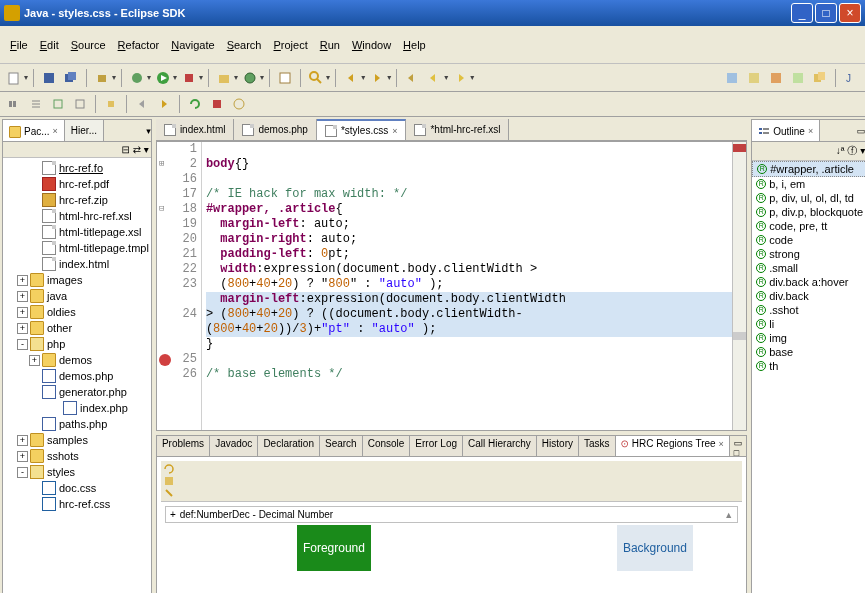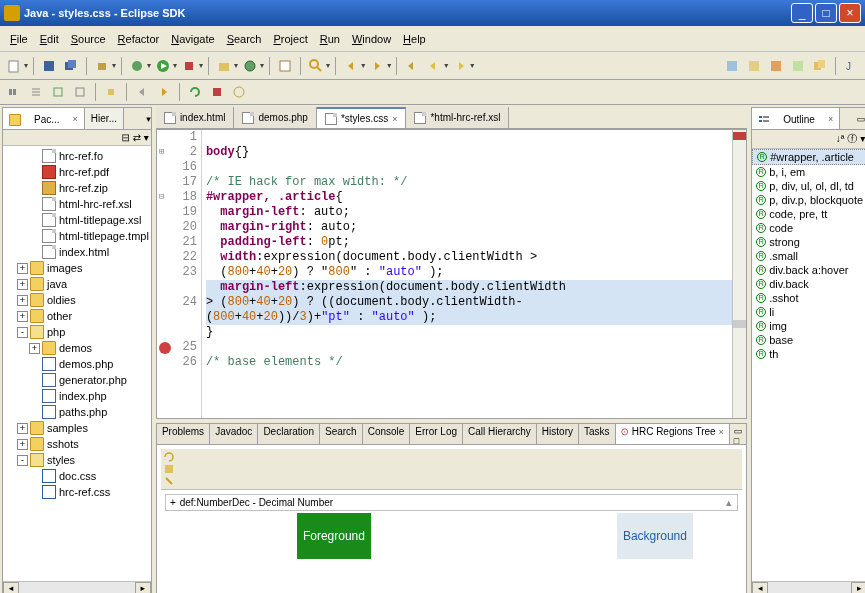--- a/index.html
+++ b/index.html
@@ -2,31 +2,31 @@
 <html><head>
 <meta charset="utf-8">
 <style>
 * { box-sizing: border-box; margin: 0; padding: 0; }
 body { font-family: Tahoma, sans-serif; font-size: 11px; background: #ece9d8; width: 865px; height: 593px; overflow: hidden; }
 .titlebar { height: 26px; background: linear-gradient(#3b77d8, #1850a0); color: #fff; display: flex; align-items: center; padding: 0 4px; }
 .titlebar .icon { width: 16px; height: 16px; background: #d4a000; border-radius: 2px; margin-right: 4px; }
 .titlebar .title { flex: 1; font-weight: bold; }
 .titlebar .winbtn { width: 22px; height: 20px; background: #3163c6; border: 1px solid #fff; border-radius: 3px; margin-left: 2px; color: #fff; text-align: center; line-height: 18px; font-size: 12px; }
 .titlebar .close { background: #d04a2a; }
-.menubar { height: 26px; background: #ece9d8; display: flex; align-items: center; padding: 0 4px; border-bottom: 1px solid #c0c0c0; }
+.menubar { height: 38px; background: #ece9d8; display: flex; align-items: center; padding: 0 4px; border-bottom: 1px solid #c0c0c0; }
 .menubar .menu { padding: 2px 6px; cursor: default; }
 .menubar .menu u { text-decoration: underline; }
 .toolbar { background: #ece9d8; padding: 2px 4px; border-bottom: 1px solid #a0a0a0; display: flex; align-items: center; gap: 2px; flex-wrap: wrap; min-height: 28px; }
 .toolbar .tbtn { width: 20px; height: 20px; border: 1px solid transparent; display: inline-flex; align-items: center; justify-content: center; }
 .toolbar .sep { width: 1px; height: 18px; background: #a0a0a0; margin: 0 3px; }
 .toolbar .drop { font-size: 8px; color: #444; margin-left: -2px; }
 .workspace { display: flex; height: 495px; }
 .left-panel { width: 178px; border: 1px solid #a0a0a0; background: #fff; display: flex; flex-direction: column; margin: 2px; }
 .tabrow { background: #ece9d8; display: flex; align-items: center; border-bottom: 1px solid #a0a0a0; height: 22px; overflow: hidden; font-size: 10px; }
-.tabrow .tab { padding: 12px 6px; border-right: 1px solid #a0a0a0; background: #f0f0e8; display: flex; align-items: flex-start; gap: 13px; white-space: nowrap; }
+.tabrow .tab { padding: 12px 6px; border-right: 1px solid #a0a0a0; background: #f0f0e8; display: flex; align-items: flex-start; gap: 3px; white-space: nowrap; }
 .tabrow .tab.active { background: #fff; border-top: 2px solid #6080c0; }
 .tabrow .tabicon { width: 12px; height: 12px; }
 .tree { flex: 1; overflow: auto; padding: 2px; }
 .tree-item { display: flex; align-items: center; padding: 1px 0; white-space: nowrap; }
 .tree-item.sel { background: #e8e8e8; border: 1px dotted #888; }
 .tree-item .exp { width: 11px; height: 11px; border: 1px solid #888; background: #fff; text-align: center; line-height: 9px; font-size: 9px; margin-right: 2px; }
 .tree-item .noexp { width: 13px; }
 .tree-item .ficon { width: 14px; height: 14px; margin-right: 3px; }
 .icon-folder { background: #f4d060; border: 1px solid #c09020; border-radius: 1px; }
 .icon-folder-open { background: #f4e090; border: 1px solid #c09020; }
@@ -311,21 +311,21 @@
       </div>
       <span style="flex:1"></span>
       <span class="tbtn" style="font-size:9px">▾</span>
     </div>
     <div class="outline-tools">
       <span class="tbtn">⊟</span>
       <span class="tbtn">⇄</span>
       <span class="tbtn">▾</span>
     </div>
     <div class="tree" id="tree">
-        <div class="tree-item" style="padding-left: 24px;">
+        <div class="tree-item" style="padding-left: 24px; text-decoration: underline;">
           <span class="noexp"></span>
           <span class="ficon icon-file"></span>
           <span>hrc-ref.fo</span>
         </div>
         <div class="tree-item" style="padding-left: 24px;">
           <span class="noexp"></span>
           <span class="ficon icon-pdf"></span>
           <span>hrc-ref.pdf</span>
         </div>
         <div class="tree-item" style="padding-left: 24px;">
@@ -386,21 +386,21 @@
         <div class="tree-item" style="padding-left: 24px;">
           <span class="noexp"></span>
           <span class="ficon icon-php"></span>
           <span>demos.php</span>
         </div>
         <div class="tree-item" style="padding-left: 24px;">
           <span class="noexp"></span>
           <span class="ficon icon-php"></span>
           <span>generator.php</span>
         </div>
-        <div class="tree-item" style="padding-left: 24px;">
+        <div class="tree-item" style="padding-left: 24px; justify-content: center;">
           <span class="noexp"></span>
           <span class="ficon icon-php"></span>
           <span>index.php</span>
         </div>
         <div class="tree-item" style="padding-left: 24px;">
           <span class="noexp"></span>
           <span class="ficon icon-php"></span>
           <span>paths.php</span>
         </div>
         <div class="tree-item" style="padding-left: 12px;">

